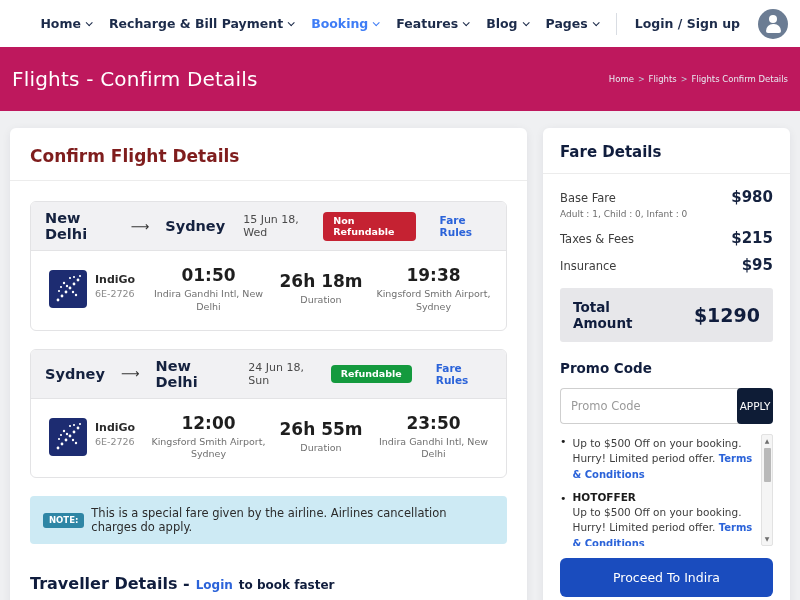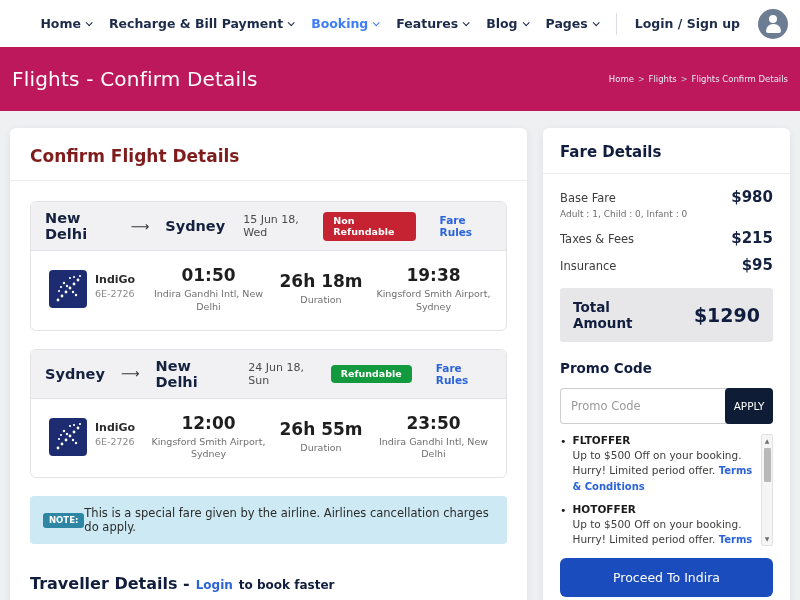--- a/index.html
+++ b/index.html
@@ -57,21 +57,21 @@
     padding:14px 10px 16px; }
   .airline-cell { display:flex; align-items:flex-start; gap:8px; padding-left:8px; }
   .airline-logo { width:38px; height:38px; flex:0 0 auto; }
   .airline-name { font-size:11px; font-weight:600; color:#2b2b2b; padding-top:3px; }
   .flight-no { font-size:9.5px; color:#8a8a8a; margin-top:2px; }
   .leg { text-align:center; }
   .leg-time { font-size:17px; font-weight:600; color:#1e1e1e; }
   .leg-sub { font-size:9.5px; color:#707070; margin-top:3px; line-height:1.35; max-width:130px; margin-left:auto; margin-right:auto; }
 
   .note-bar { background:#cdeaf4; border-radius:4px; padding:10px 13px; font-size:11.5px;
-    color:#2b2b2b; display:flex; align-items:center; gap:0; margin-top:4px; }
+    color:#2b2b2b; display:flex; align-items:center; gap:7px; margin-top:4px; }
   .note-badge { background:#2e86a5; color:#fff; font-size:8.5px; font-weight:700;
     padding:2px 6px 3px; border-radius:3px; flex:0 0 auto; }
 
   .traveller-line { margin-top:30px; display:flex; align-items:baseline; gap:6px; }
   .traveller-title { font-size:16px; font-weight:700; color:#101d3d; }
   .login-blue { font-size:12px; font-weight:700; color:#2b63d9; cursor:pointer; }
   .book-faster { font-size:12px; font-weight:700; color:#101d3d; }
 
   
   .side-title { font-size:15px; font-weight:700; color:#101d3d; padding:15px 17px 12px; }
@@ -85,21 +85,21 @@
     align-items:center; padding:11px 13px; margin-top:14px;gap:23px; }
   .total-label { font-size:13.5px; font-weight:700; color:#101d3d; }
   .total-val { font-size:19px; font-weight:700; color:#101d3d; }
 
   .promo-title { font-size:13.5px; font-weight:700; color:#101d3d; margin:18px 0 12px; }
   .promo-row { display:flex; }
   .promo-input { flex:1; min-width:0; height:36px; border:1px solid #cfcfcf; border-radius:4px 0 0 4px;
     border-right:none; padding:0 10px; font-size:11.5px; color:#333; outline:none;
     font-family:"DejaVu Sans","Liberation Sans",sans-serif; }
   .promo-input::placeholder { color:#9a9a9a; }
-  .apply-btn { width:48px; height:36px; background:#0e1c36; color:#fff; font-size:10.5px;
+  .apply-btn { width:36px; height:36px; background:#0e1c36; color:#fff; font-size:10.5px;
     border:none; border-radius:4px; cursor:pointer; margin-left:-3px;
     font-family:"DejaVu Sans","Liberation Sans",sans-serif; }
 
   .offers-wrap { display:flex; margin-top:10px; height:112px; }
   .offers { flex:1; overflow:hidden; padding-right:4px; }
   .offer { display:flex; gap:6px; margin-bottom:9px; }
   .offer-bullet { font-size:11px; color:#1b1b1b; line-height:1.5; }
   .offer-code { font-size:10.5px; font-weight:700; color:#1b1b1b; }
   .offer-text { font-size:10.5px; color:#3d3d3d; line-height:1.45; margin-top:2px; }
   .offer-link { color:#2b63d9; font-weight:600; cursor:pointer; font-size:10px; }
@@ -310,21 +310,20 @@
       <div class="promo-row">
         <input class="promo-input" type="text" placeholder="Promo Code" style="">
         <button class="apply-btn">APPLY</button>
       </div>
 
       <div class="offers-wrap">
         <div class="offers">
           <div class="offer">
             <span class="offer-bullet">•</span>
             <div>
-              <div class="offer-code">FLTOFFER</div>
               <div class="offer-text">
                 <span>Up to $500 Off on your booking. Hurry! Limited period offer.</span>
                 <span class="offer-link">Terms &amp; Conditions</span>
               </div>
             </div>
           </div>
           <div class="offer">
             <span class="offer-bullet">•</span>
             <div>
               <div class="offer-code">HOTOFFER</div>

